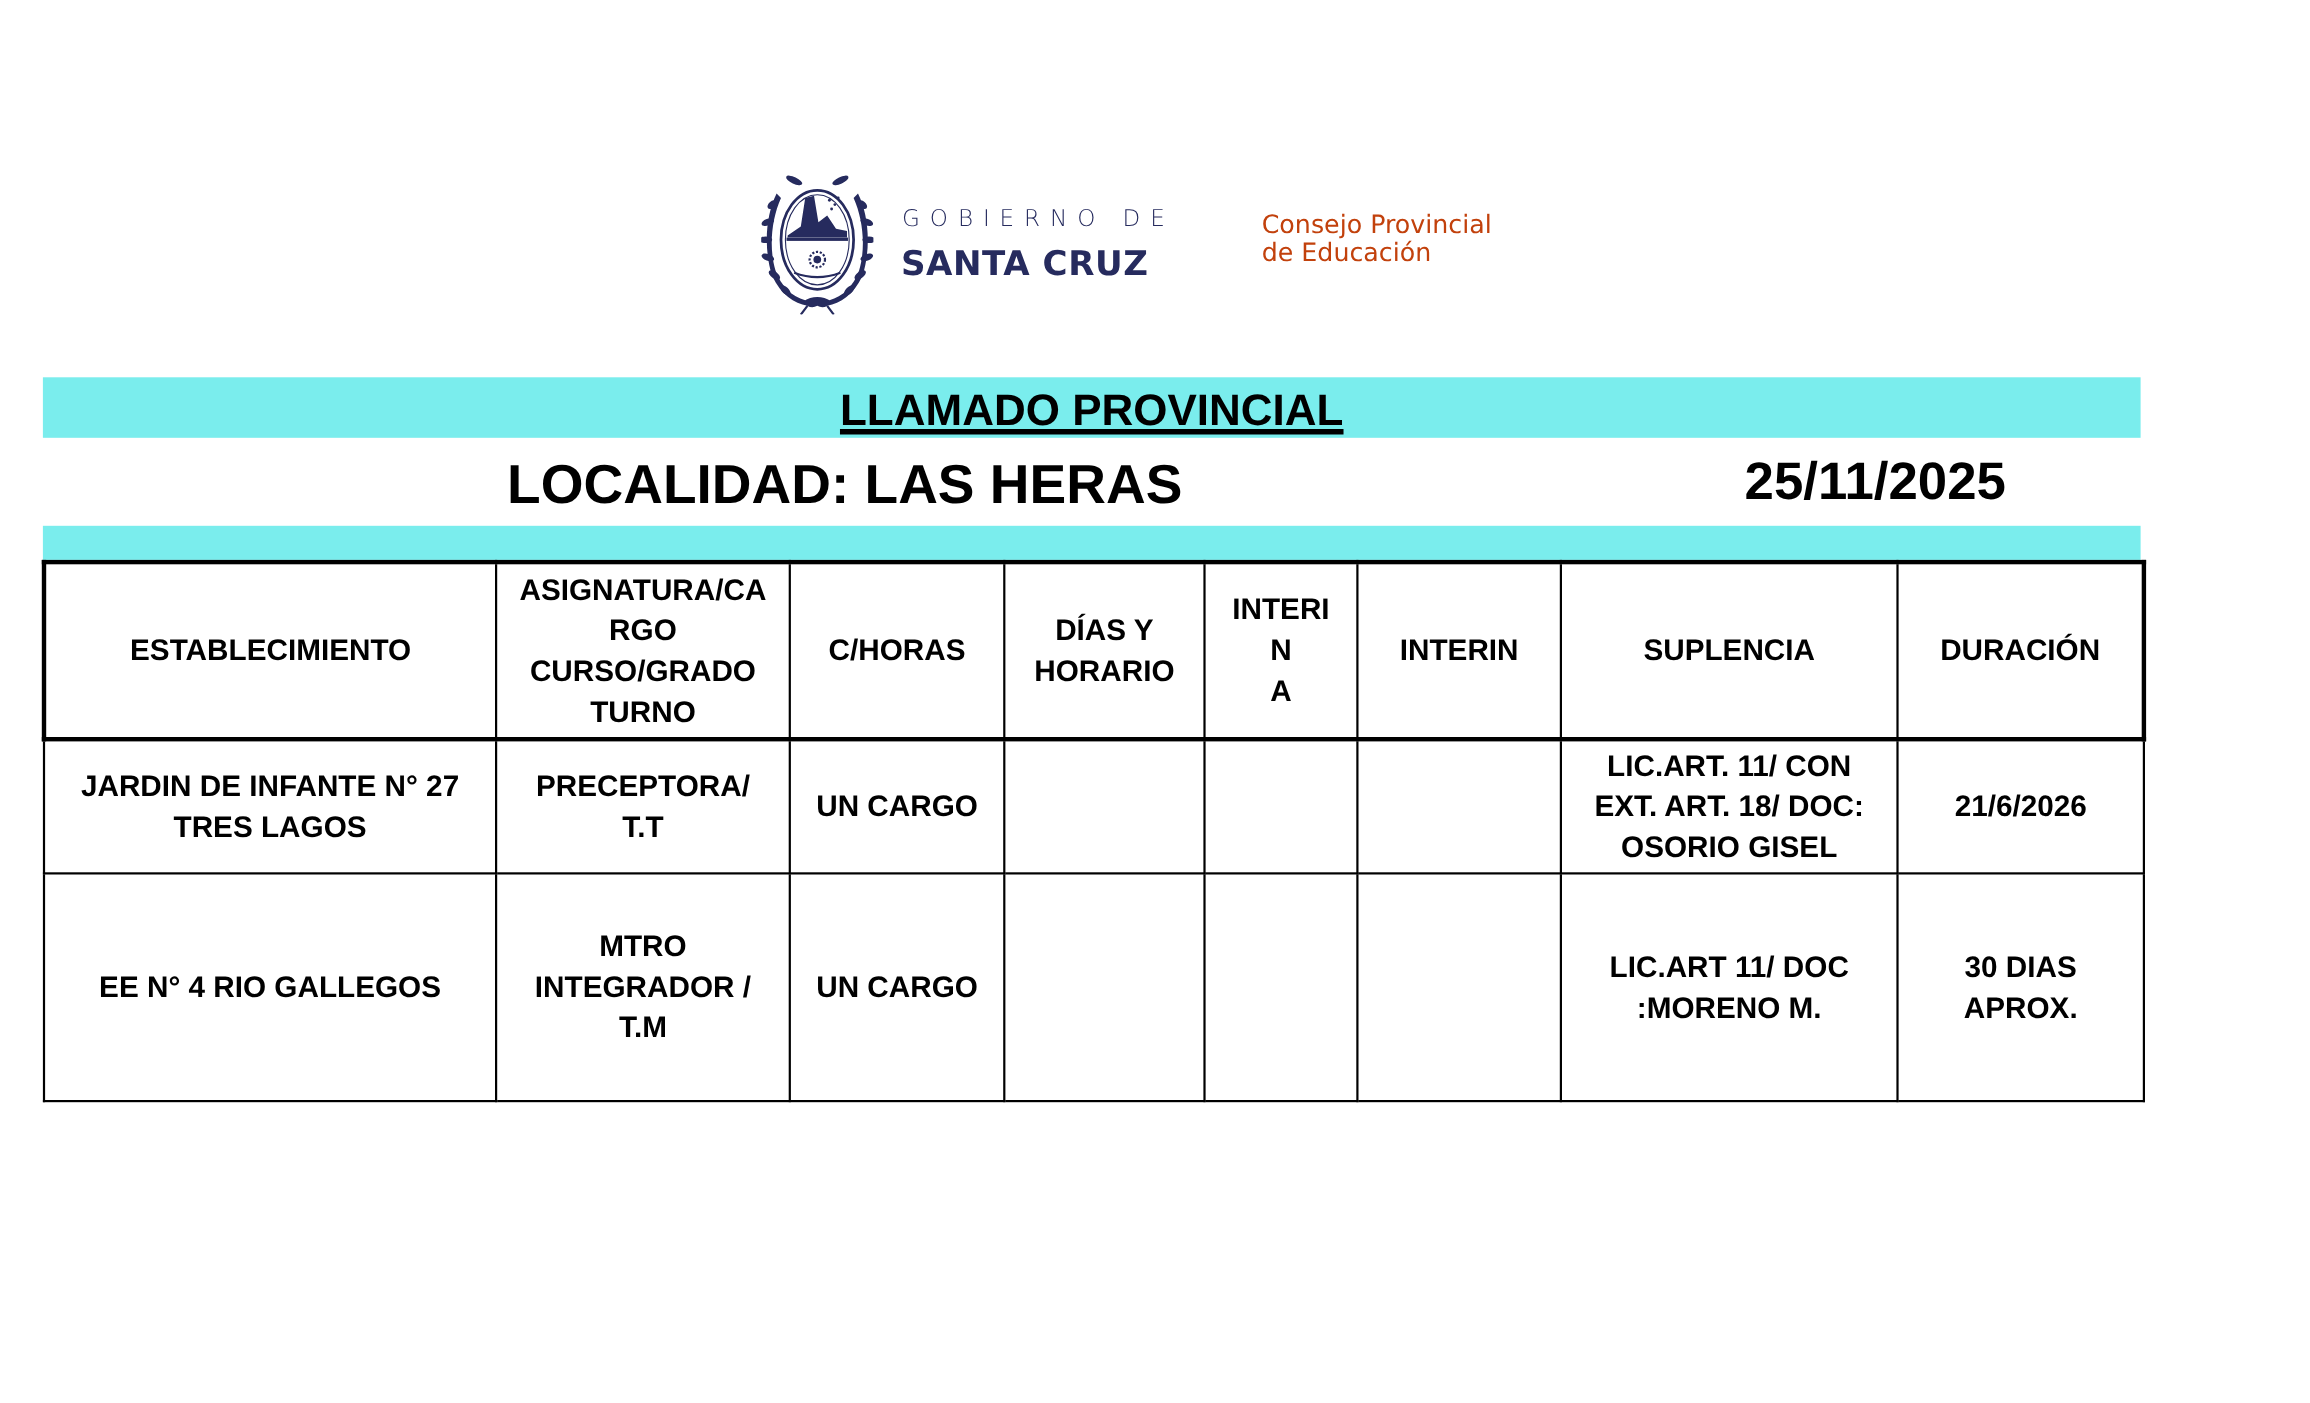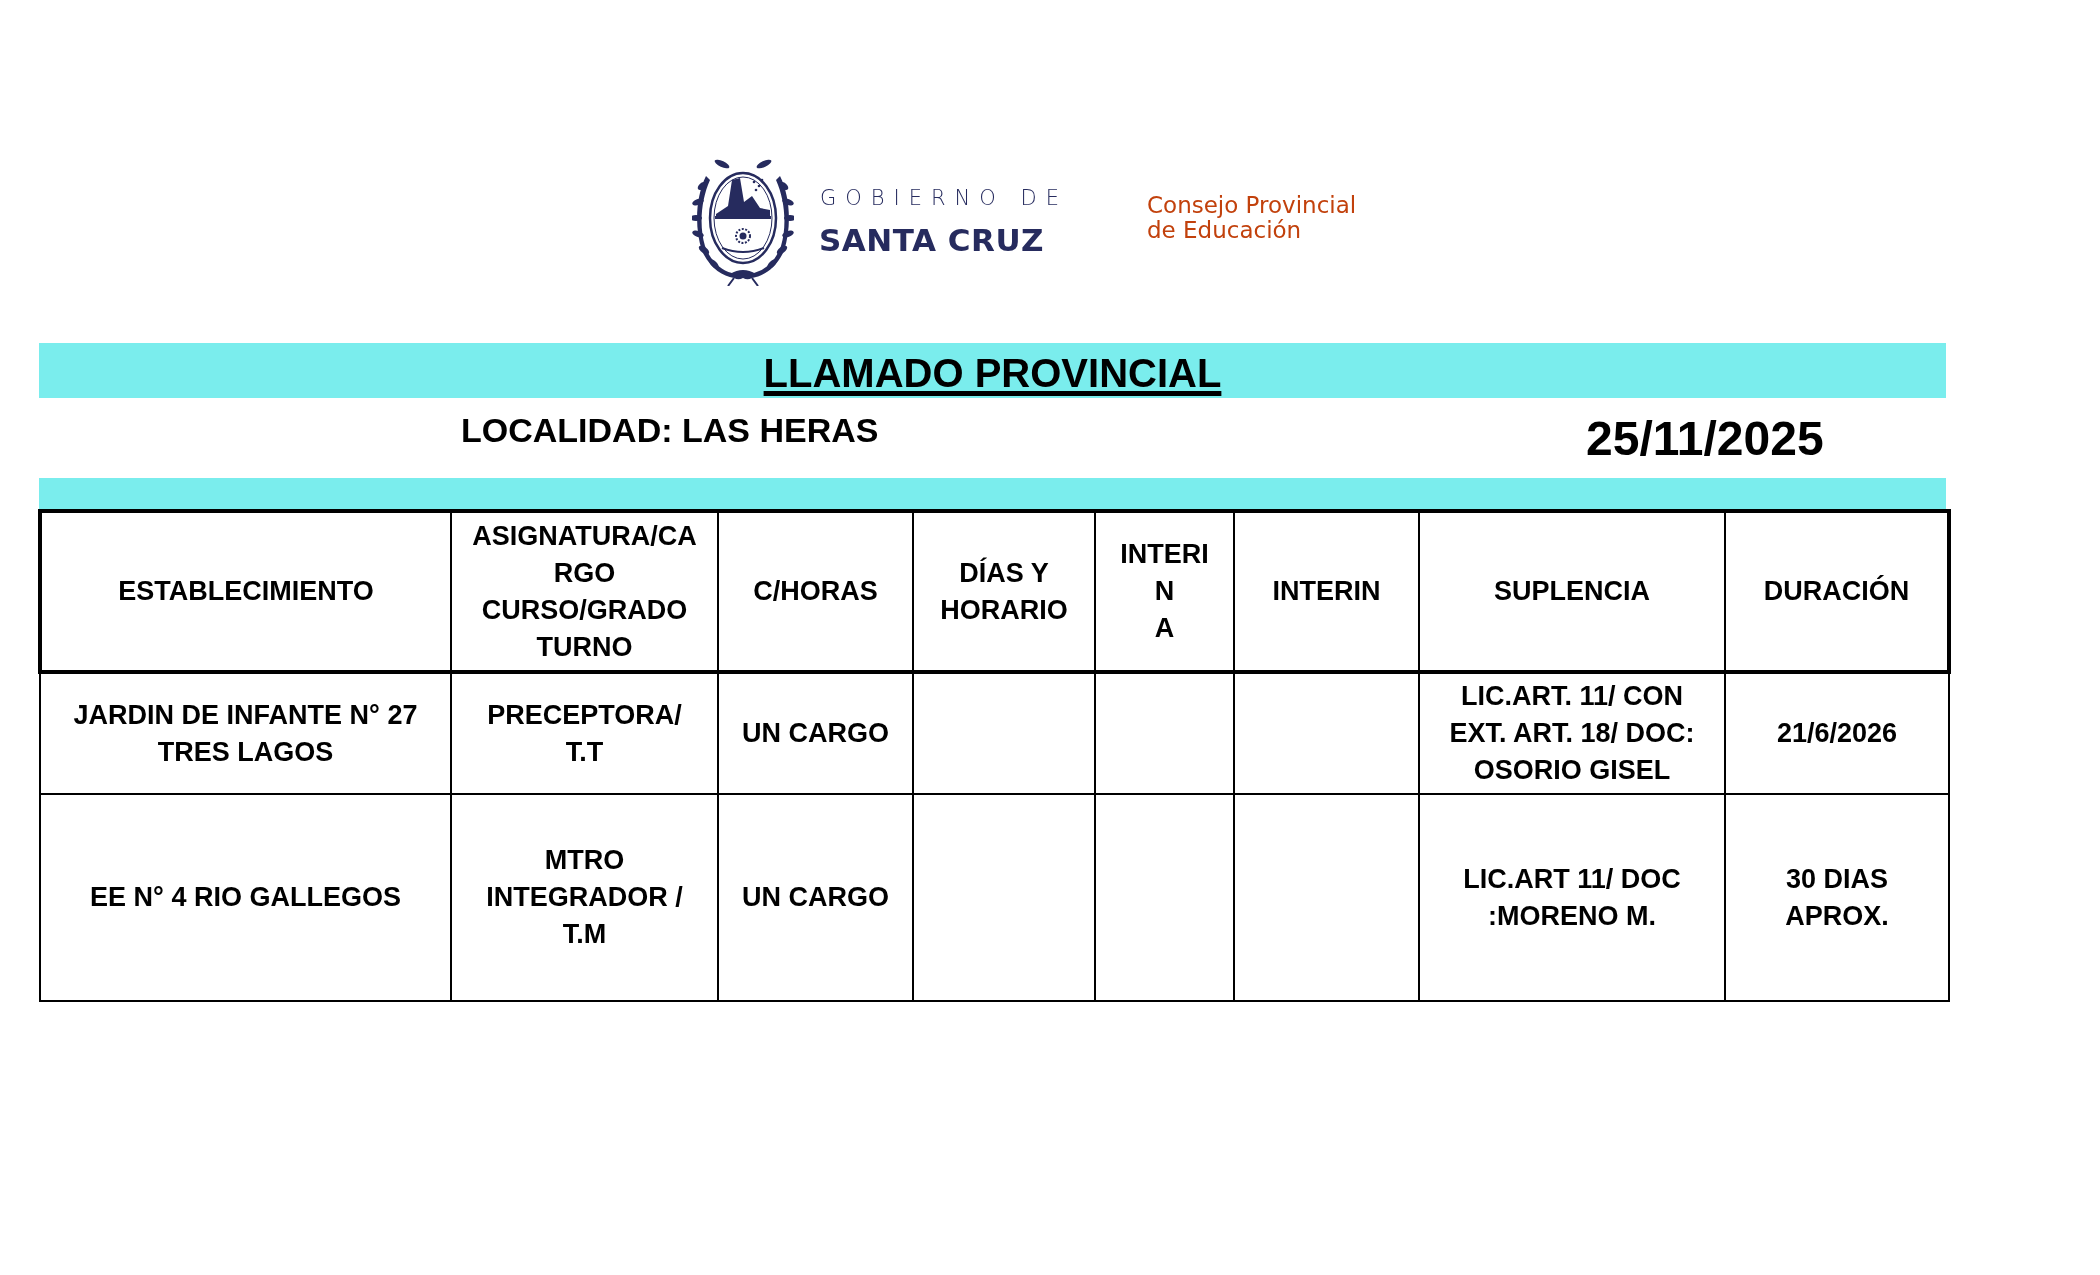--- a/index.html
+++ b/index.html
@@ -13,21 +13,21 @@
     .cpe-line { position: absolute; left: 1147px; font-size: 23px; color: #c2410c;
                 font-family: "DejaVu Sans", sans-serif; white-space: nowrap; }
 
     .band { position: absolute; left: 39px; width: 1907px; background: #7aeded; }
     .band-title { top: 343px; height: 55px; }
     .band-sub { top: 478px; height: 31px; }
 
     .title { position: absolute; left: 39px; width: 1907px; top: 343px; height: 55px;
              text-align: center; font-size: 40px; font-weight: bold; line-height: 60px;
              text-decoration: underline; text-decoration-thickness: 5px; text-underline-offset: 4px; }
-    .localidad { position: absolute; left: 461px; top: 411px; font-size: 34px; font-weight: bold; white-space: nowrap; }
+    .localidad { position: absolute; left: 461px; top: 411px; font-size: 50px; font-weight: bold; white-space: nowrap; }
     .fecha { position: absolute; left: 1586px; top: 411px; font-size: 48px; font-weight: bold; white-space: nowrap; }
 
     table.grid { position: absolute; left: 38px; top: 509px; width: 1909px; border-collapse: collapse;
                  table-layout: fixed; }
     table.grid td, table.grid th { border: 2px solid #000; text-align: center; vertical-align: middle;
                  font-weight: bold; font-size: 27px; line-height: 37px; padding: 0 16px; word-wrap: break-word; }
     table.grid thead th { height: 157px; }
     table.grid thead tr { border: 4px solid #000; }
     table.grid tr.r1 td { height: 119px; }
     table.grid tr.r2 td { height: 205px; }

